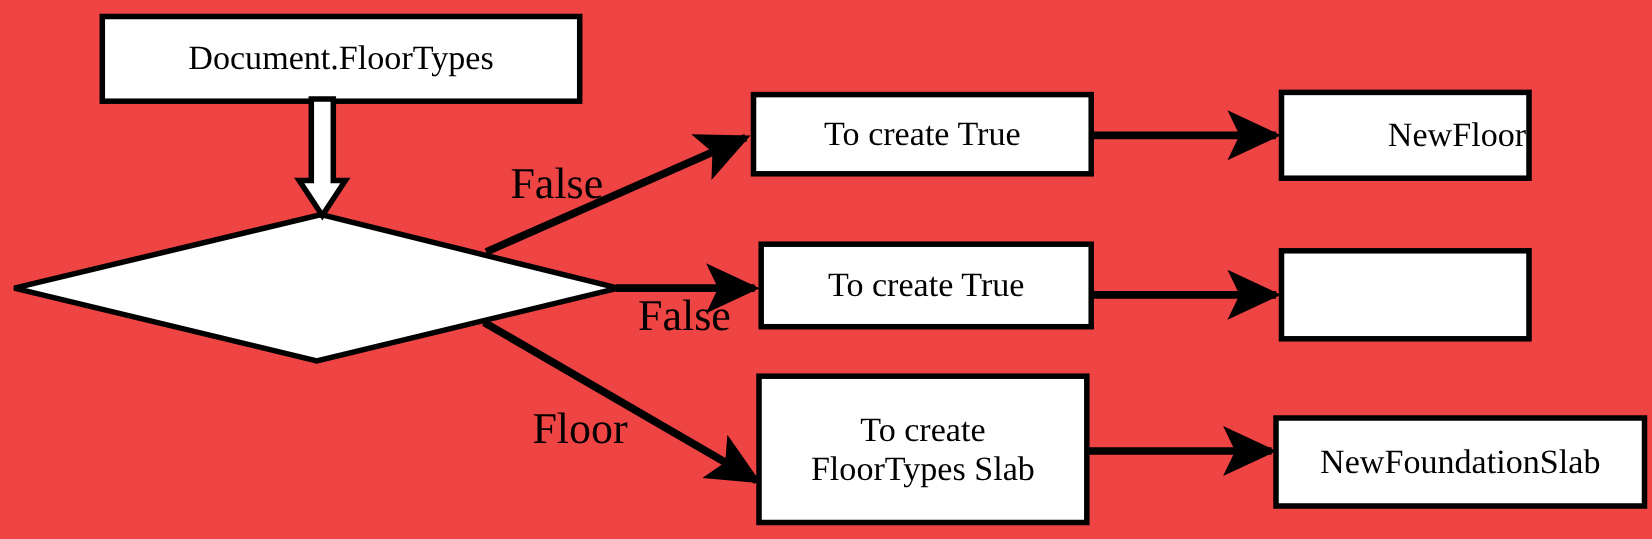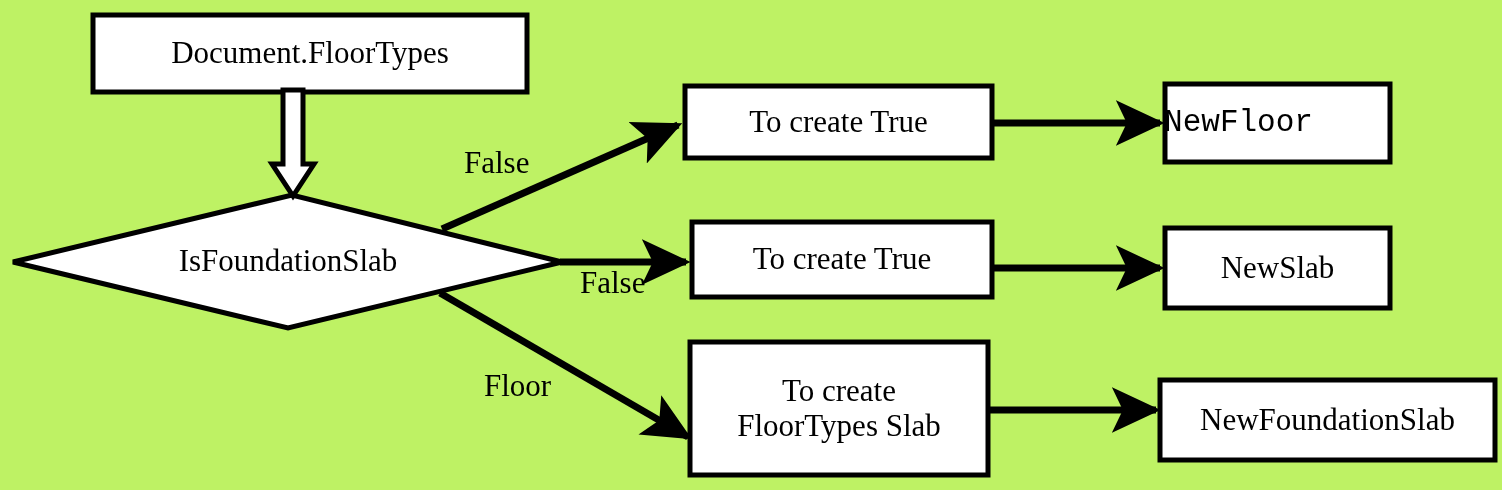--- a/index.html
+++ b/index.html
@@ -8,21 +8,21 @@
     padding: 0;
     background: #ffffff;
   }
   body {
     font-family: "Liberation Serif", "DejaVu Serif", serif;
   }
   #diagram-root {
     position: relative;
     width: 1502px;
     height: 490px;
-    background: #bef264;
+    background: #ef4444;
     overflow: hidden;
   }
   #flow-svg {
     position: absolute;
     top: 0;
     left: 0;
     width: 1502px;
     height: 490px;
   }
   .node-label {
@@ -35,32 +35,32 @@
     font-family: "Liberation Serif", "DejaVu Serif", serif;
     font-size: 31px;
     line-height: 1.12;
     white-space: pre-line;
     pointer-events: none;
   }
   .edge-label {
     position: absolute;
     color: #000000;
     font-family: "Liberation Serif", "DejaVu Serif", serif;
-    font-size: 31px;
+    font-size: 40px;
     line-height: 1;
     white-space: nowrap;
     pointer-events: none;
   }
   
   .n-doc-floortypes { left: 93px;   top: 15px;  width: 434px; height: 77px; }
   .n-decision       { left: 88px;   top: 195px; width: 400px; height: 133px; }
   .n-create-floor   { left: 685px;  top: 86px;  width: 307px; height: 72px; }
   .n-create-slab    { left: 692px;  top: 222px; width: 300px; height: 75px; }
   .n-create-fslab   { left: 690px;  top: 342px; width: 298px; height: 133px; }
-  .n-new-floor      { left: 1126px; top: 84px;  width: 225px; height: 78px; font-family: Liberation Mono, monospace; }
+  .n-new-floor      { left: 1212px; top: 84px;  width: 225px; height: 78px; }
   .n-new-slab       { left: 1165px; top: 228px; width: 225px; height: 80px; }
   .n-new-fslab      { left: 1160px; top: 380px; width: 335px; height: 80px; }
 
   
   .e-false-top  { left: 464px; top: 147px; }
   .e-false-mid  { left: 580px; top: 267px; }
   .e-true-bot   { left: 484px; top: 370px; }
 </style>
 </head>
 <body>
@@ -100,32 +100,30 @@
 
     <line x1="992" y1="123" x2="1160" y2="123" stroke="#000000" stroke-width="7" marker-end="url(#arrow-solid)"></line>
 
     <line x1="992" y1="268" x2="1160" y2="268" stroke="#000000" stroke-width="7" marker-end="url(#arrow-solid)"></line>
 
     <line x1="988" y1="410" x2="1156" y2="410" stroke="#000000" stroke-width="7" marker-end="url(#arrow-solid)"></line>
   </svg>
 
   <div class="node-label n-doc-floortypes">Document.FloorTypes</div>
 
-  <div class="node-label n-decision">IsFoundationSlab</div>
 
   <div class="node-label n-create-floor">To create True</div>
 
   <div class="node-label n-create-slab">To create True</div>
 
   <div class="node-label n-create-fslab">To create
 FloorTypes Slab</div>
 
   <div class="node-label n-new-floor">NewFloor</div>
 
-  <div class="node-label n-new-slab">NewSlab</div>
 
   <div class="node-label n-new-fslab">NewFoundationSlab</div>
 
   <div class="edge-label e-false-top">False</div>
 
   <div class="edge-label e-false-mid">False</div>
 
   <div class="edge-label e-true-bot">Floor</div>
 
 </div>

